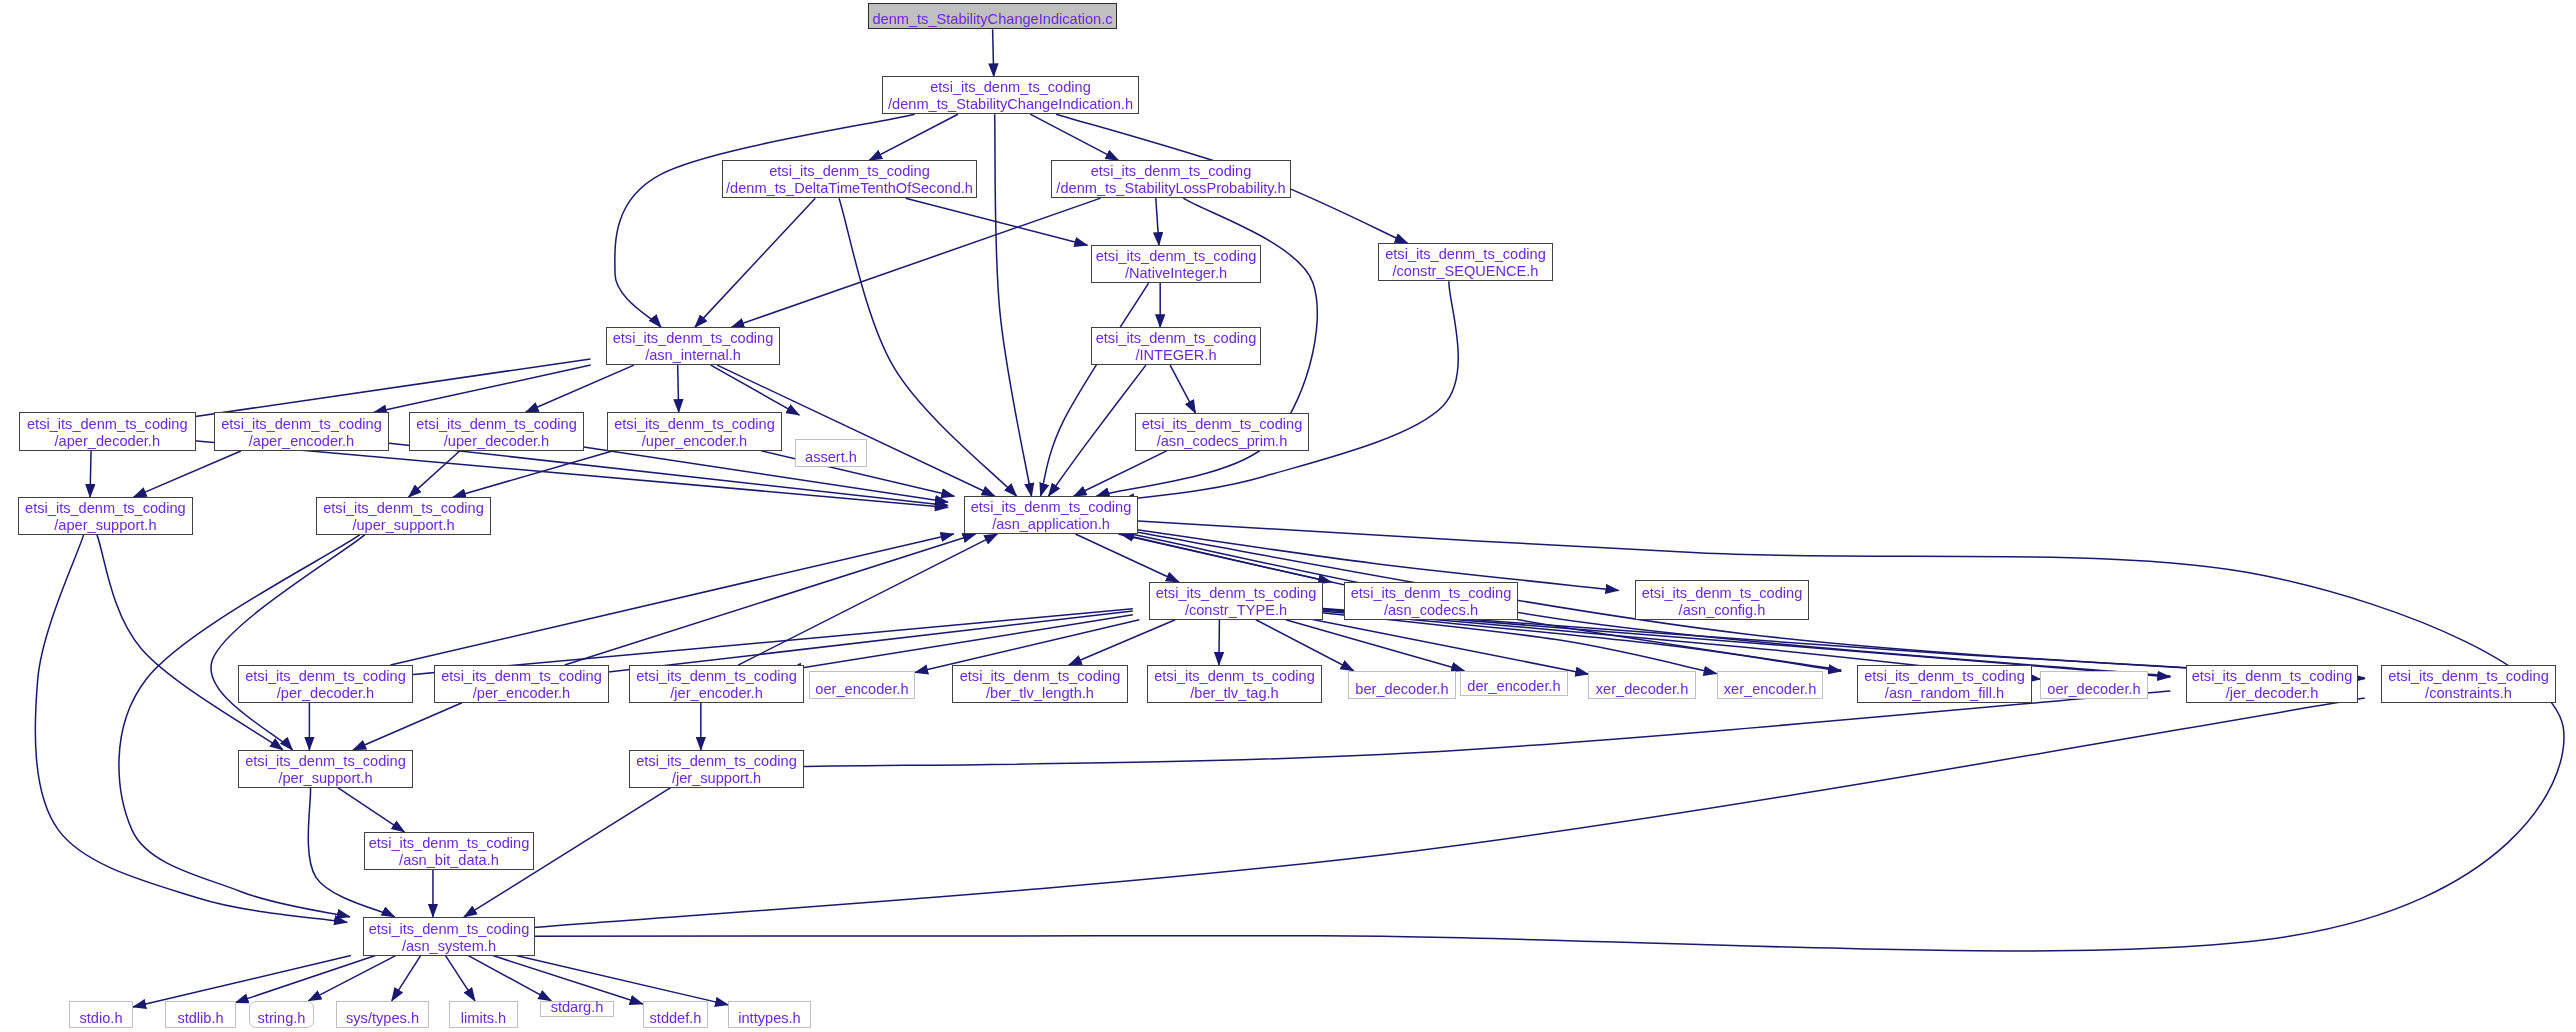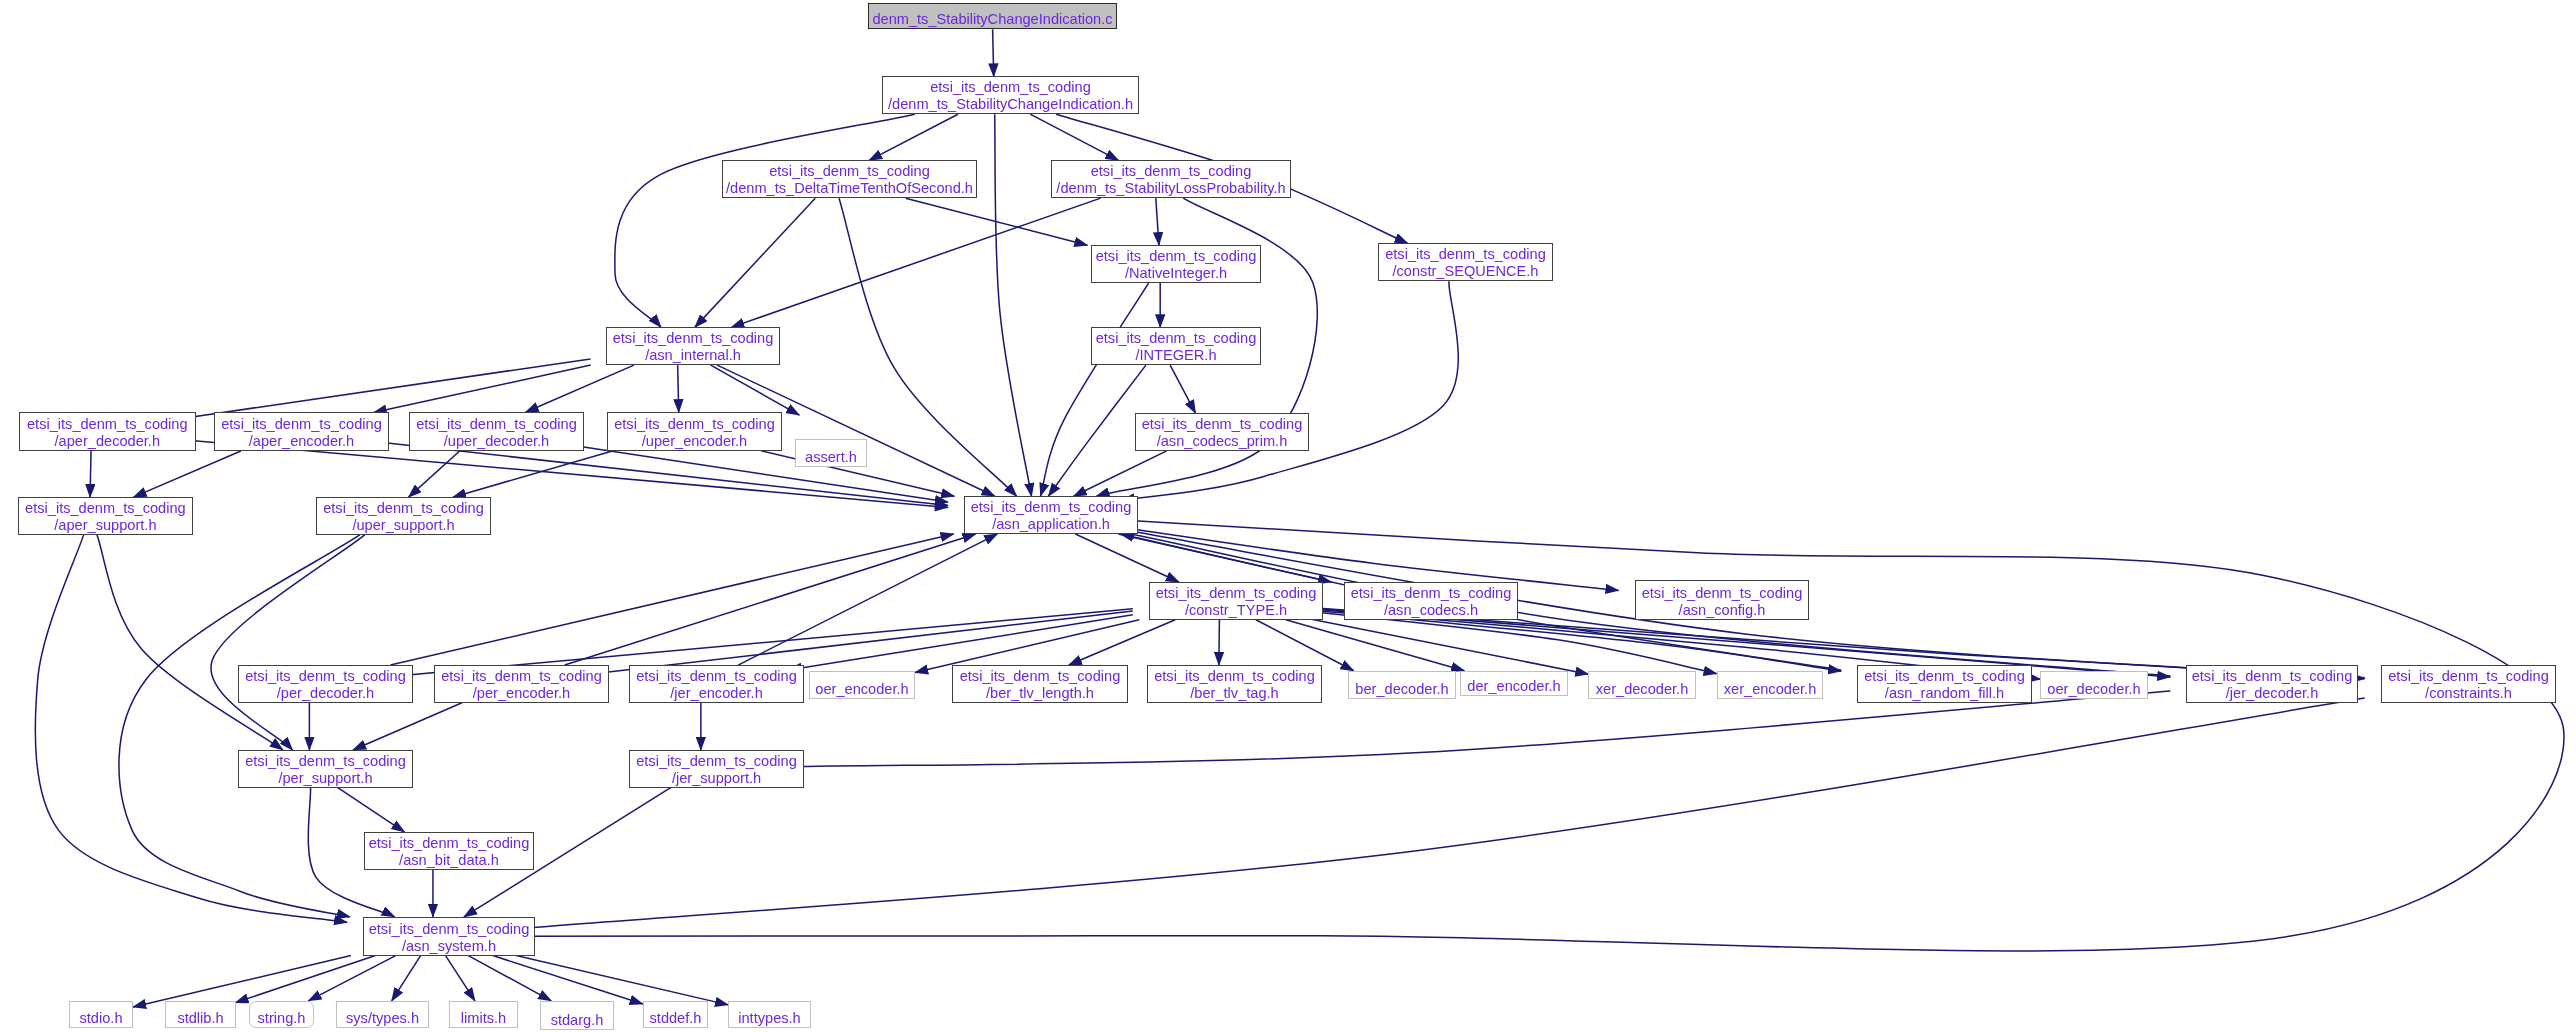--- a/index.html
+++ b/index.html
@@ -258,21 +258,21 @@
     </div>
     <div class="node external" style="left: 249px; top: 1001px; width: 65px; height: 27px; border-radius: 7px;">
       <div class="lbl">string.h</div>
     </div>
     <div class="node external" style="left: 336px; top: 1001px; width: 93px; height: 27px;">
       <div class="lbl">sys/types.h</div>
     </div>
     <div class="node external" style="left: 449px; top: 1001px; width: 69px; height: 27px;">
       <div class="lbl">limits.h</div>
     </div>
-    <div class="node external" style="left: 540px; top: 1001px; width: 74px; height: 29px;">
+    <div class="node external" style="left: 540px; top: 1001px; width: 74px; height: 16px;">
       <div class="lbl">stdarg.h</div>
     </div>
     <div class="node external" style="left: 643px; top: 1001px; width: 65px; height: 27px;">
       <div class="lbl">stddef.h</div>
     </div>
     <div class="node external" style="left: 728px; top: 1001px; width: 83px; height: 27px;">
       <div class="lbl">inttypes.h</div>
     </div>
   </div>
 

